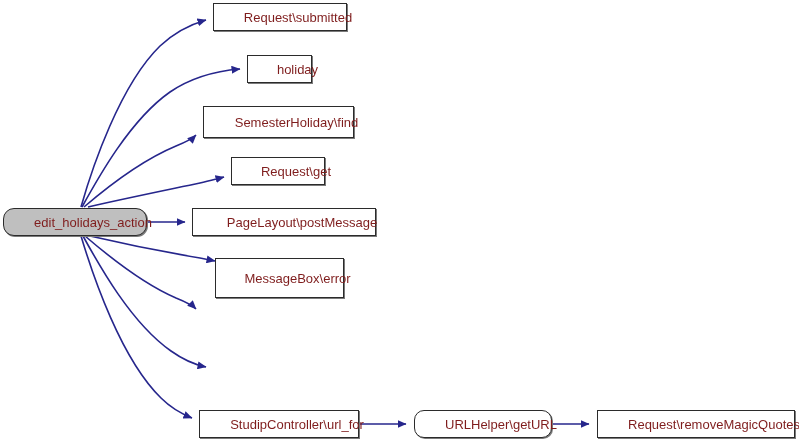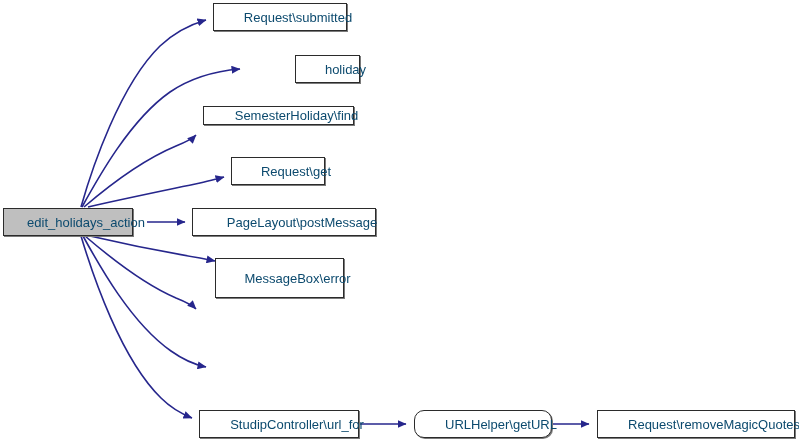--- a/index.html
+++ b/index.html
@@ -27,21 +27,21 @@
     height: 443px;
   }
   .node-box {
     position: absolute;
     box-sizing: border-box;
     border: 1px solid #2b2b2b;
     background: #ffffff;
     display: flex;
     align-items: center;
     justify-content: center;
-    color: #0c4a6e;
+    color: #7f1d1d;
     font-family: "Liberation Sans", sans-serif;
     font-size: 13px;
     line-height: 1;
     white-space: nowrap;
     letter-spacing: 0px;
     box-shadow: 1px 1px 0 0 #7a7a7a;
     padding-left: 36px;
   }
   .node-box.root {
     background: #bfbfbf;
@@ -72,33 +72,33 @@
       <path d="M 147,222 L 185,222" marker-end="url(#arrowhead)"></path>
       <path d="M 90,236 C 120,243 164,252 200,258 C 205,259 210,260 215,261" marker-end="url(#arrowhead)"></path>
       <path d="M 85,236 C 106,254 141,283 176,298 C 186,302 192,305 196,309" marker-end="url(#arrowhead)"></path>
       <path d="M 83,236 C 99,265 131,323 171,351 C 185,361 196,365 206,367" marker-end="url(#arrowhead)"></path>
       <path d="M 81,236 C 93,276 121,359 161,398 C 172,409 182,414 192,418" marker-end="url(#arrowhead)"></path>
       <path d="M 359,424 L 406,424" marker-end="url(#arrowhead)"></path>
       <path d="M 552,424 L 589,424" marker-end="url(#arrowhead)"></path>
     </g>
   </svg>
 
-  <div class="node-box root" style="left:3px; top:208px; width:130px; height:28px;">
+  <div class="node-box root" style="left:3px; top:208px; width:144px; height:28px;border-radius:11px;">
     <span class="node-label">edit_holidays_action</span>
   </div>
 
   <div class="node-box" style="left:213px; top:3px; width:134px; height:28px;">
     <span class="node-label">Request\submitted</span>
   </div>
 
-  <div class="node-box" style="left:247px; top:55px; width:65px; height:28px;margin-left:48px;">
+  <div class="node-box" style="left:247px; top:55px; width:65px; height:28px;">
     <span class="node-label">holiday</span>
   </div>
 
-  <div class="node-box" style="left:203px; top:106px; width:151px; height:19px;">
+  <div class="node-box" style="left:203px; top:106px; width:151px; height:32px;">
     <span class="node-label">SemesterHoliday\find</span>
   </div>
 
   <div class="node-box" style="left:231px; top:157px; width:94px; height:28px;">
     <span class="node-label">Request\get</span>
   </div>
 
   <div class="node-box" style="left:192px; top:208px; width:184px; height:28px;">
     <span class="node-label">PageLayout\postMessage</span>
   </div>

